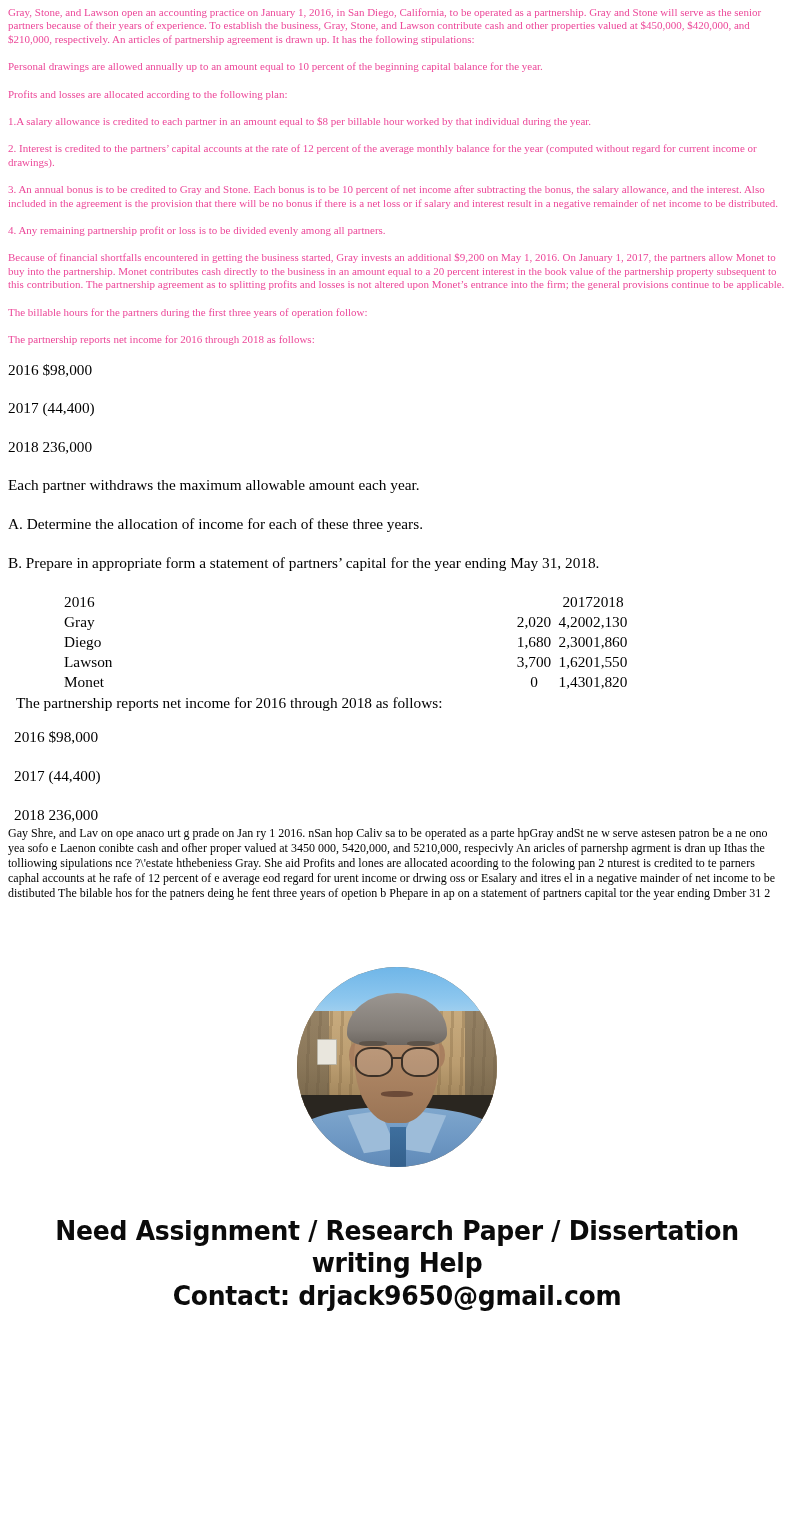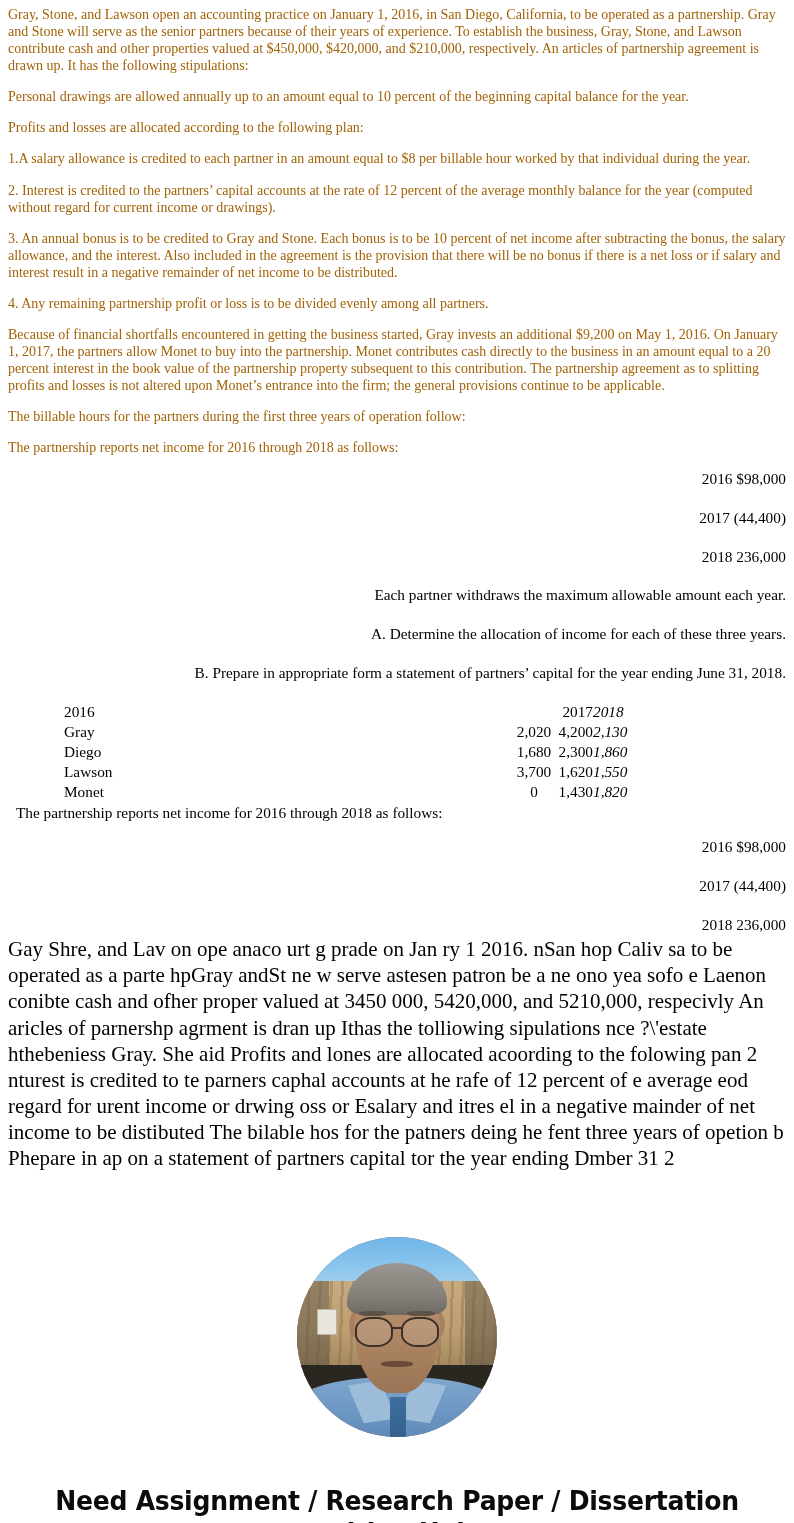--- a/index.html
+++ b/index.html
@@ -21,33 +21,32 @@
     box-sizing: border-box;
     padding: 0;
     position: relative;
   }
 
   .doc-body {
     padding: 6px 8px 0 8px;
   }
 
   p.para {
-    font-size: 14px;
+    font-size: 11px;
     line-height: 1.22;
     margin: 0 0 14px 0;
     text-align: left;
-    color: #a16207;
+    color: #ec4899;
   }
 
   
   p.line {
     font-size: 15.3px;
     line-height: 1.22;
     margin: 0 0 20px 0;
-    text-align: right;
   }
   p.line.indent {
     padding-left: 6px;
   }
 
   
   .hours-table {
     margin: 12px 0 0 0;
     padding-left: 8px;
     font-size: 15.3px;
@@ -70,33 +69,32 @@
   }
   .hours-row .c2 {
     width: 39px;
     flex: 0 0 39px;
     text-align: right;
   }
   .hours-row .c3 {
     width: 60px;
     flex: 0 0 60px;
     text-align: left;
-    font-style: italic;
   }
 
   p.follow-line {
     font-size: 15.3px;
     line-height: 1.22;
     margin: 2px 0 0 0;
     padding-left: 8px;
   }
 
   
   p.garbled {
-    font-size: 21px;
+    font-size: 12px;
     line-height: 1.24;
     margin: 2px 0 0 0;
     text-align: left;
   }
 
   
   .avatar-wrap {
     width: 100%;
     display: flex;
     justify-content: center;
@@ -307,21 +305,21 @@
     <p class="para">The partnership reports net income for 2016 through 2018 as follows:</p>
 
     <p class="line">2016 $98,000</p>
     <p class="line">2017 (44,400)</p>
     <p class="line">2018 236,000</p>
 
     <p class="line">Each partner withdraws the maximum allowable amount each year.</p>
 
     <p class="line">A. Determine the allocation of income for each of these three years.</p>
 
-    <p class="line">B. Prepare in appropriate form a statement of partners’ capital for the year ending June 31, 2018.</p>
+    <p class="line">B. Prepare in appropriate form a statement of partners’ capital for the year ending May 31, 2018.</p>
 
     <div class="hours-table">
 
       <div class="hours-row">
         <span class="label">2016</span>
         <span class="c1"></span>
         <span class="c2">2017</span>
         <span class="c3">2018</span>
       </div>
 

